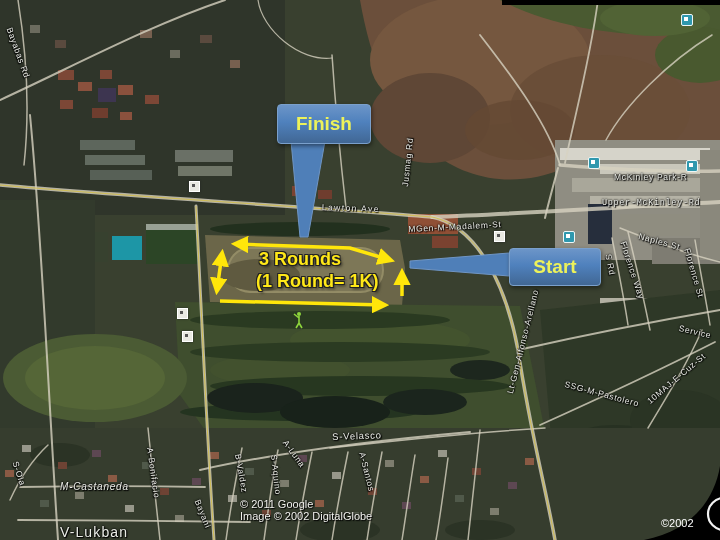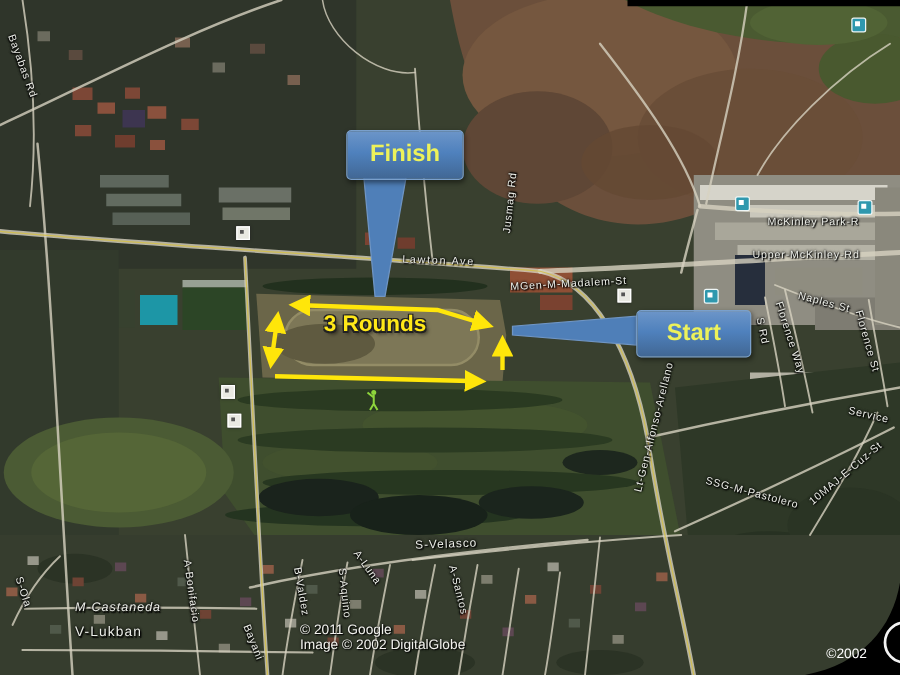--- a/index.html
+++ b/index.html
@@ -234,32 +234,32 @@
   <svg class="layer" style="left:291px;top:311px;" width="16" height="18" viewBox="0 0 16 18">
     <circle cx="8" cy="3" r="2" fill="#8ed53c"></circle>
     <path d="M8,5 L8,12 M8,7 L3,3 M8,12 L5,17 M8,12 L11,17" stroke="#8ed53c" stroke-width="1.6" fill="none"></path>
   </svg>
 
   <div class="lbl" style="left:14px;top:26px;transform:rotate(70deg);">Bayabas Rd</div>
   <div class="lbl" style="left:322px;top:202px;transform:rotate(2deg);letter-spacing:.17em;">Lawton Ave</div>
   <div class="lbl" style="left:400px;top:186px;transform:rotate(-84deg);">Jusmag Rd</div>
   <div class="lbl" style="left:408px;top:224px;transform:rotate(-3deg);">MGen-M-Madalem-St</div>
   <div class="lbl" style="left:614px;top:172px;">McKinley Park-R</div>
-  <div class="lbl" style="left:602px;top:198px;">Upper-McKinley-Rd</div>
+  <div class="lbl" style="left:602px;top:198px;font-family:Liberation Mono, monospace;">Upper-McKinley-Rd</div>
   <div class="lbl" style="left:640px;top:231px;transform:rotate(15deg);">Naples St</div>
   <div class="lbl" style="left:628px;top:240px;transform:rotate(72deg);">Florence Way</div>
   <div class="lbl" style="left:613px;top:253px;transform:rotate(78deg);">S Rd</div>
   <div class="lbl" style="left:692px;top:247px;transform:rotate(74deg);">Florence St</div>
   <div class="lbl" style="left:680px;top:323px;transform:rotate(13deg);">Service</div>
   <div class="lbl" style="left:505px;top:392px;transform:rotate(-76deg);">Lt-Gen-Alfonso-Arellano</div>
   <div class="lbl" style="left:566px;top:379px;transform:rotate(15deg);">SSG-M-Pastolero</div>
   <div class="lbl" style="left:645px;top:398px;transform:rotate(-40deg);">10MAJ-E-Cuz-St</div>
   <div class="lbl" style="left:20px;top:460px;transform:rotate(72deg);">S-Ola</div>
   <div class="lbl" style="left:60px;top:481px;font-size:10px;font-style:italic;">M-Castaneda</div>
-  <div class="lbl" style="left:60px;top:500px;font-size:11px;">V-Lukban</div>
+  <div class="lbl" style="left:60px;top:524px;font-size:14px;">V-Lukban</div>
   <div class="lbl" style="left:155px;top:447px;transform:rotate(82deg);">A-Bonifacio</div>
   <div class="lbl" style="left:202px;top:498px;transform:rotate(68deg);">Bayani</div>
   <div class="lbl" style="left:243px;top:453px;transform:rotate(80deg);">B-Valdez</div>
   <div class="lbl" style="left:279px;top:454px;transform:rotate(84deg);">S-Aquino</div>
   <div class="lbl" style="left:289px;top:438px;transform:rotate(54deg);">A-Luna</div>
   <div class="lbl" style="left:332px;top:431px;transform:rotate(-2deg);font-size:9.5px;">S-Velasco</div>
   <div class="lbl" style="left:367px;top:451px;transform:rotate(76deg);">A-Santos</div>
 
   <svg class="layer" width="720" height="540" viewBox="0 0 720 540">
     <defs>
@@ -276,20 +276,21 @@
 
     <g fill="none" stroke="#ffe60a" stroke-width="3.5">
       <path d="M236,244 L350,248 L390,260" marker-start="url(#arwS)" marker-end="url(#arwE)"></path>
       <path d="M222,254 L217,290" marker-start="url(#arwS)" marker-end="url(#arwE)"></path>
       <path d="M220,301 L384,305" marker-end="url(#arwE)"></path>
       <path d="M402,296 L402,273" marker-end="url(#arwE)"></path>
     </g>
   </svg>
 
   <div class="route-note" style="left:259px;top:249px;">3 Rounds</div>
+  <div class="route-note" style="left:256px;top:271px;">(1 Round= 1K)</div>
 
   <div class="callout" style="left:509px;top:248px;width:90px;height:36px;">
     <span>Start</span>
   </div>
   <div class="callout" style="left:277px;top:104px;width:92px;height:38px;">
     <span>Finish</span>
   </div>
 
   <div class="copyright">
     <div>© 2011 Google</div>

